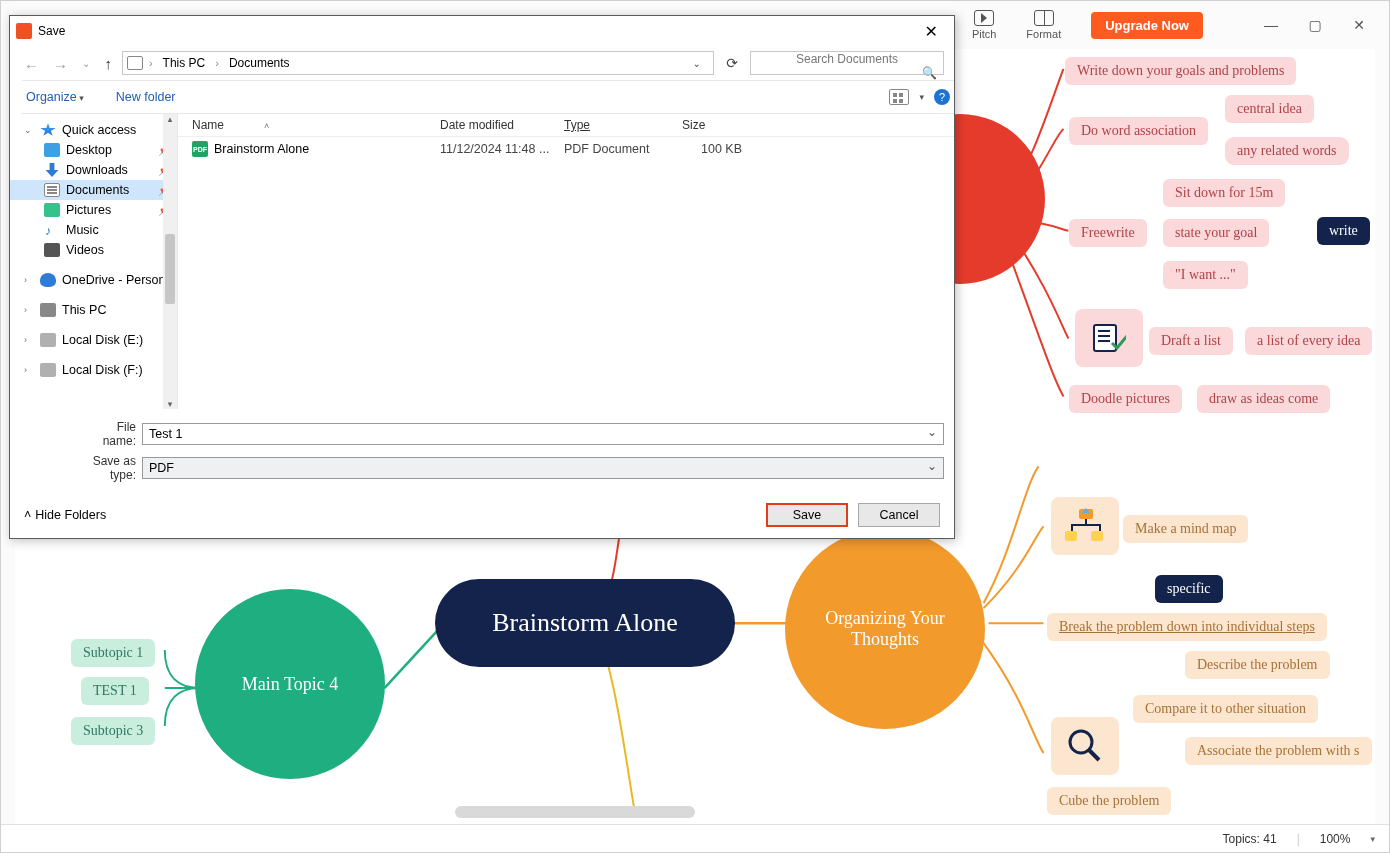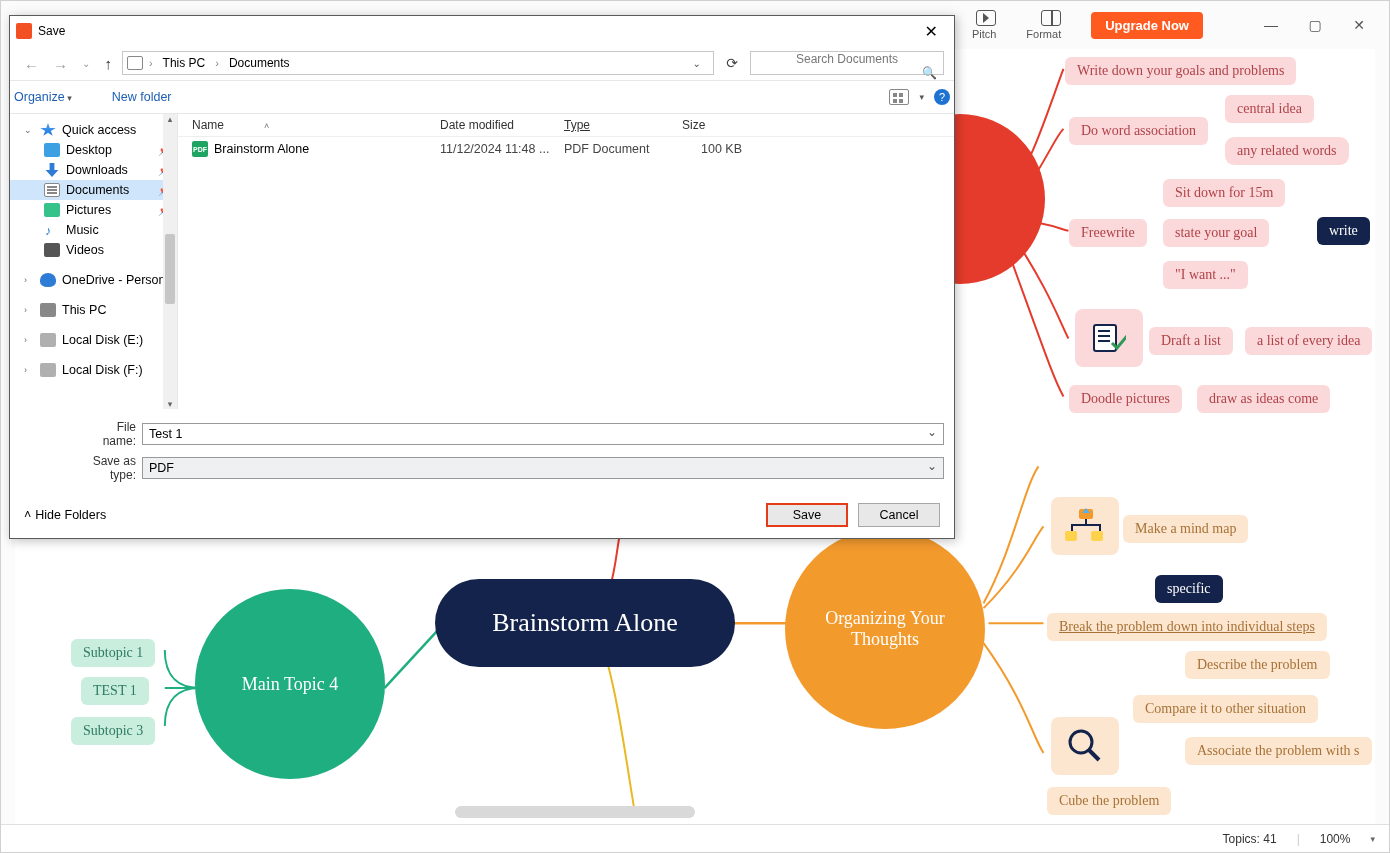--- a/index.html
+++ b/index.html
@@ -3,21 +3,21 @@
 <meta charset="utf-8">
 <style>
 * { box-sizing: border-box; margin: 0; padding: 0; font-family: "Segoe UI", Tahoma, sans-serif; }
 body { width: 1390px; height: 853px; background: #fff; position: relative; overflow: hidden; border: 1px solid #d0d0d0; }
 
 
 .app-bg { position: absolute; inset: 0; background: #fbfbfb; }
 
 
 .app-topbar { position: absolute; top: 0; right: 0; height: 48px; display: flex; align-items: center; gap: 30px; padding: 0 8px; }
-.tb-btn { display: flex; flex-direction: column; align-items: flex-end; font-size: 11px; color: #555; gap: 2px; cursor: pointer; }
+.tb-btn { display: flex; flex-direction: column; align-items: center; font-size: 11px; color: #555; gap: 2px; cursor: pointer; }
 .tb-btn .ic { width: 20px; height: 16px; border: 1.5px solid #555; border-radius: 3px; position: relative; }
 .tb-btn .ic.play::after { content: ""; position: absolute; left: 6px; top: 2px; border-left: 6px solid #555; border-top: 5px solid transparent; border-bottom: 5px solid transparent; }
 .tb-btn .ic.fmt::after { content: ""; position: absolute; left: 50%; top: 0; bottom: 0; width: 1.5px; background: #555; }
 .upgrade { background: #ff5a1f; color: #fff; padding: 6px 14px; border-radius: 4px; font-size: 13px; font-weight: 600; cursor: pointer; }
 .win-btns { display: flex; gap: 0; margin-left: 16px; }
 .win-btns div { width: 44px; height: 30px; display: flex; align-items: center; justify-content: center; font-size: 14px; color: #555; cursor: pointer; }
 
 
 .statusbar { position: absolute; bottom: 0; left: 0; right: 0; height: 28px; border-top: 1px solid #e0e0e0; display: flex; align-items: center; justify-content: flex-end; padding: 0 14px; gap: 20px; font-size: 12px; color: #333; background: #fff; }
 .statusbar .sep { color: #ccc; }
@@ -49,21 +49,21 @@
 .navbtn.enabled { color: #333; }
 .breadcrumb { flex: 1; height: 24px; border: 1px solid #c7c7c7; display: flex; align-items: center; font-size: 12px; padding: 0 4px; gap: 2px; background: #fff; }
 .breadcrumb .bc-ic { width: 16px; height: 14px; border: 1px solid #888; border-radius: 2px; display: inline-block; }
 .breadcrumb span { padding: 0 4px; }
 .breadcrumb .chev { color: #888; font-size: 11px; }
 .bc-end { margin-left: auto; display:flex; gap:6px; color:#555; }
 .refresh { width: 24px; height: 24px; display: flex; align-items: center; justify-content: center; color: #444; font-size: 14px; cursor:pointer; }
 .search { width: 194px; height: 24px; border: 1px solid #c7c7c7; display: flex; align-items: center; padding: 0 6px; color: #777; font-size: 12px; flex-direction: column; }
 .search .sic { margin-left: auto; color: #555; }
 
-.dlg-toolbar { height: 34px; border-top: 1px solid #e7e7e7; border-bottom: 1px solid #e7e7e7; display: flex; align-items: center; padding: 0 4px; gap: 40px; font-size: 12.5px; }
+.dlg-toolbar { height: 34px; border-top: 1px solid #e7e7e7; border-bottom: 1px solid #e7e7e7; display: flex; align-items: center; padding: 0 4px; gap: 32px; font-size: 12.5px; margin-left: 12px; }
 .dlg-toolbar .drop::after { content: " ▾"; font-size: 9px; color: #555; }
 .dlg-toolbar .right { margin-left: auto; display: flex; align-items: center; gap: 10px; }
 .viewic { width: 20px; height: 16px; border: 1px solid #888; border-radius: 2px; position: relative; }
 .viewic::before { content:""; position:absolute; left:3px; top:3px; width:4px; height:4px; background:#888; box-shadow: 6px 0 #888, 0 6px #888, 6px 6px #888; }
 .help { width: 16px; height: 16px; border-radius: 50%; background: #1e73d2; color: #fff; font-size: 11px; display: flex; align-items: center; justify-content: center; }
 
 .dlg-body { flex: 1; display: flex; min-height: 0; }
 .tree { width: 168px; border-right: 1px solid #e7e7e7; font-size: 12.5px; padding: 6px 0; overflow: hidden; position: relative; }
 .tree .item { display: flex; align-items: center; gap: 6px; padding: 3px 6px 3px 14px; white-space: nowrap; cursor: pointer; }
 .tree .item.sub { padding-left: 34px; }

